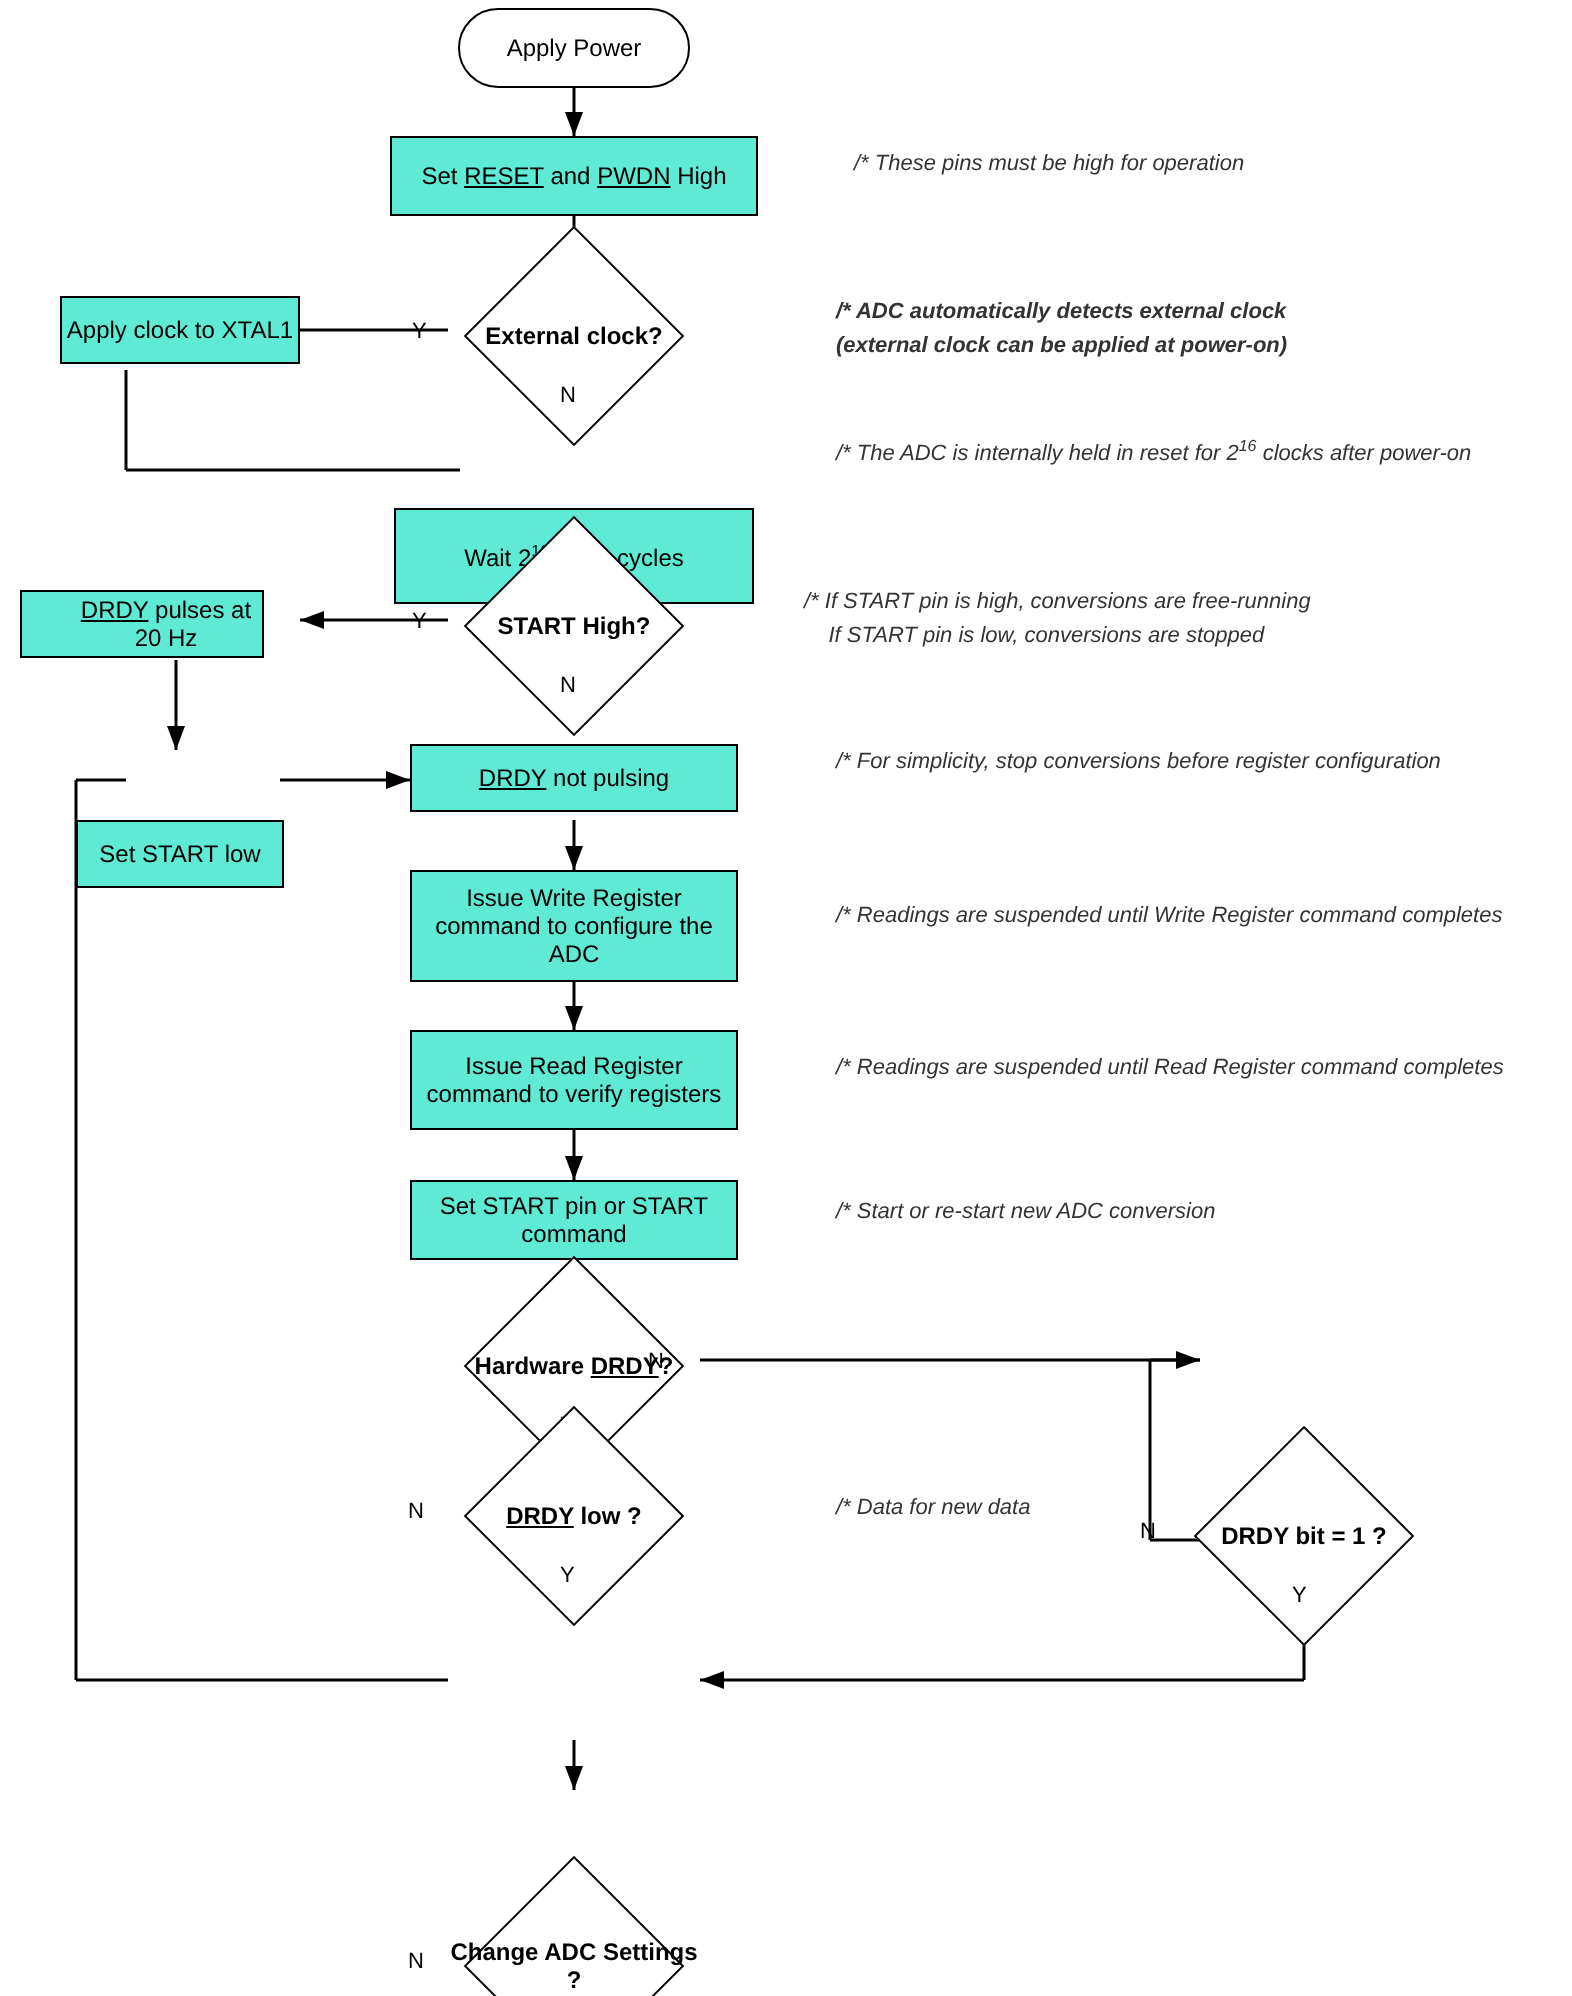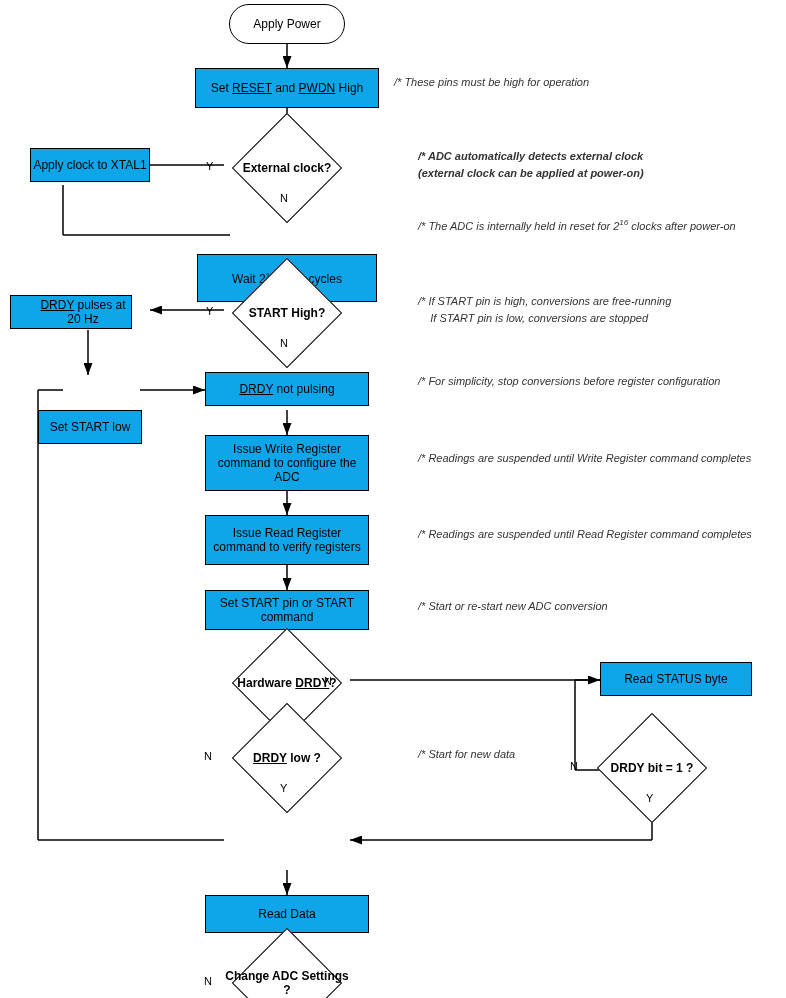--- a/index.html
+++ b/index.html
@@ -25,21 +25,21 @@
       justify-content: center;
       text-align: center;
     }
     .rounded-rect {
       border: 1.5px solid #000;
       border-radius: 20px;
       background: #fff;
     }
     .rect {
       border: 1.5px solid #000;
-      background: #0ea5e9;
+      background: #5eead4;
     }
     .diamond {
       background: #fff;
       transform: rotate(45deg);
     }
     .diamond-label {
       position: absolute;
       transform: rotate(0deg);
       text-align: center;
       display: flex;
@@ -141,21 +141,21 @@
   </svg>
 
   <div class="shape rounded-rect" style="left:229px; top:4px; width:116px; height:40px;">
     <span>Apply Power</span>
   </div>
 
   <div class="shape rect" style="left:195px; top:68px; width:184px; height:40px;">
     <span>Set <u>RESET</u> and <u>PWDN</u> High</span>
   </div>
 
-  <div class="comment" style="left:394px; top:76px; width:340px;">
+  <div class="comment" style="left:427px; top:76px; width:340px;">
     <span>/* These pins must be high for operation</span>
   </div>
 
   <div class="diamond-wrapper" style="left:224px; top:140px; width:126px; height:55px;">
     <div class="diamond" style="width:78px; height:78px; border:1.5px solid #000; position:absolute;"></div>
     <div class="diamond-label">
       <span>External clock?</span>
     </div>
 
     <span style="position:absolute; left:-18px; top:20px; font-size:11px;">Y</span>
@@ -181,21 +181,21 @@
 
   <div class="diamond-wrapper" style="left:224px; top:285px; width:126px; height:56px;">
     <div class="diamond" style="width:78px; height:78px; border:1.5px solid #000; position:absolute;"></div>
     <div class="diamond-label">
       <span>START High?</span>
     </div>
     <span style="position:absolute; left:-18px; top:20px; font-size:11px;">Y</span>
     <span style="position:absolute; left:56px; top:52px; font-size:11px;">N</span>
   </div>
 
-  <div class="comment" style="left:418px; top:293px; width:350px; line-height:1.5;">
+  <div class="comment" style="left:402px; top:293px; width:350px; line-height:1.5;">
     <span>/* If START pin is high, conversions are free-running<br>&nbsp;&nbsp;&nbsp;&nbsp;If START pin is low, conversions are stopped</span>
   </div>
 
   <div class="shape rect" style="left:10px; top:295px; width:122px; height:34px;padding-left:24px;">
     <span><u>DRDY</u> pulses at 20 Hz</span>
   </div>
 
   <div class="shape rect" style="left:38px; top:372px; width:104px; height:34px;margin-top:38px;">
     <span>Set START low</span>
   </div>
@@ -234,49 +234,43 @@
 
   <div class="diamond-wrapper" style="left:224px; top:655px; width:126px; height:56px;">
     <div class="diamond" style="width:78px; height:78px; border:1.5px solid #000; position:absolute;"></div>
     <div class="diamond-label">
       <span>Hardware <u>DRDY</u>?</span>
     </div>
     <span style="position:absolute; left:100px; top:20px; font-size:11px;">N</span>
     <span style="position:absolute; left:56px; top:52px; font-size:11px;">Y</span>
   </div>
 
-  <div class="shape rect" style="left:600px; top:662px; width:152px; height:34px;">
-    <span>Read STATUS byte</span>
-  </div>
 
   <div class="diamond-wrapper" style="left:590px; top:740px; width:124px; height:56px;">
     <div class="diamond" style="width:78px; height:78px; border:1.5px solid #000; position:absolute;"></div>
     <div class="diamond-label">
       <span>DRDY bit = 1 ?</span>
     </div>
     <span style="position:absolute; left:-20px; top:20px; font-size:11px;">N</span>
     <span style="position:absolute; left:56px; top:52px; font-size:11px;">Y</span>
   </div>
 
   <div class="diamond-wrapper" style="left:224px; top:730px; width:126px; height:56px;">
     <div class="diamond" style="width:78px; height:78px; border:1.5px solid #000; position:absolute;"></div>
     <div class="diamond-label">
       <span><u>DRDY</u> low ?</span>
     </div>
     <span style="position:absolute; left:-20px; top:20px; font-size:11px;">N</span>
     <span style="position:absolute; left:56px; top:52px; font-size:11px;">Y</span>
   </div>
 
   <div class="comment" style="left:418px; top:748px; width:200px;">
-    <span>/* Start for new data</span>
-  </div>
-
-  <div class="shape rect" style="left:205px; top:895px; width:164px; height:38px;">
-    <span>Read Data</span>
-  </div>
+    <span>/* Data for new data</span>
+  </div>
+
 
   <div class="diamond-wrapper" style="left:224px; top:955px; width:126px; height:56px;">
     <div class="diamond" style="width:78px; height:78px; border:1.5px solid #000; position:absolute;"></div>
     <div class="diamond-label">
       <span>Change ADC Settings ?</span>
     </div>
     <span style="position:absolute; left:-20px; top:20px; font-size:11px;">N</span>
 
   </div>
 

